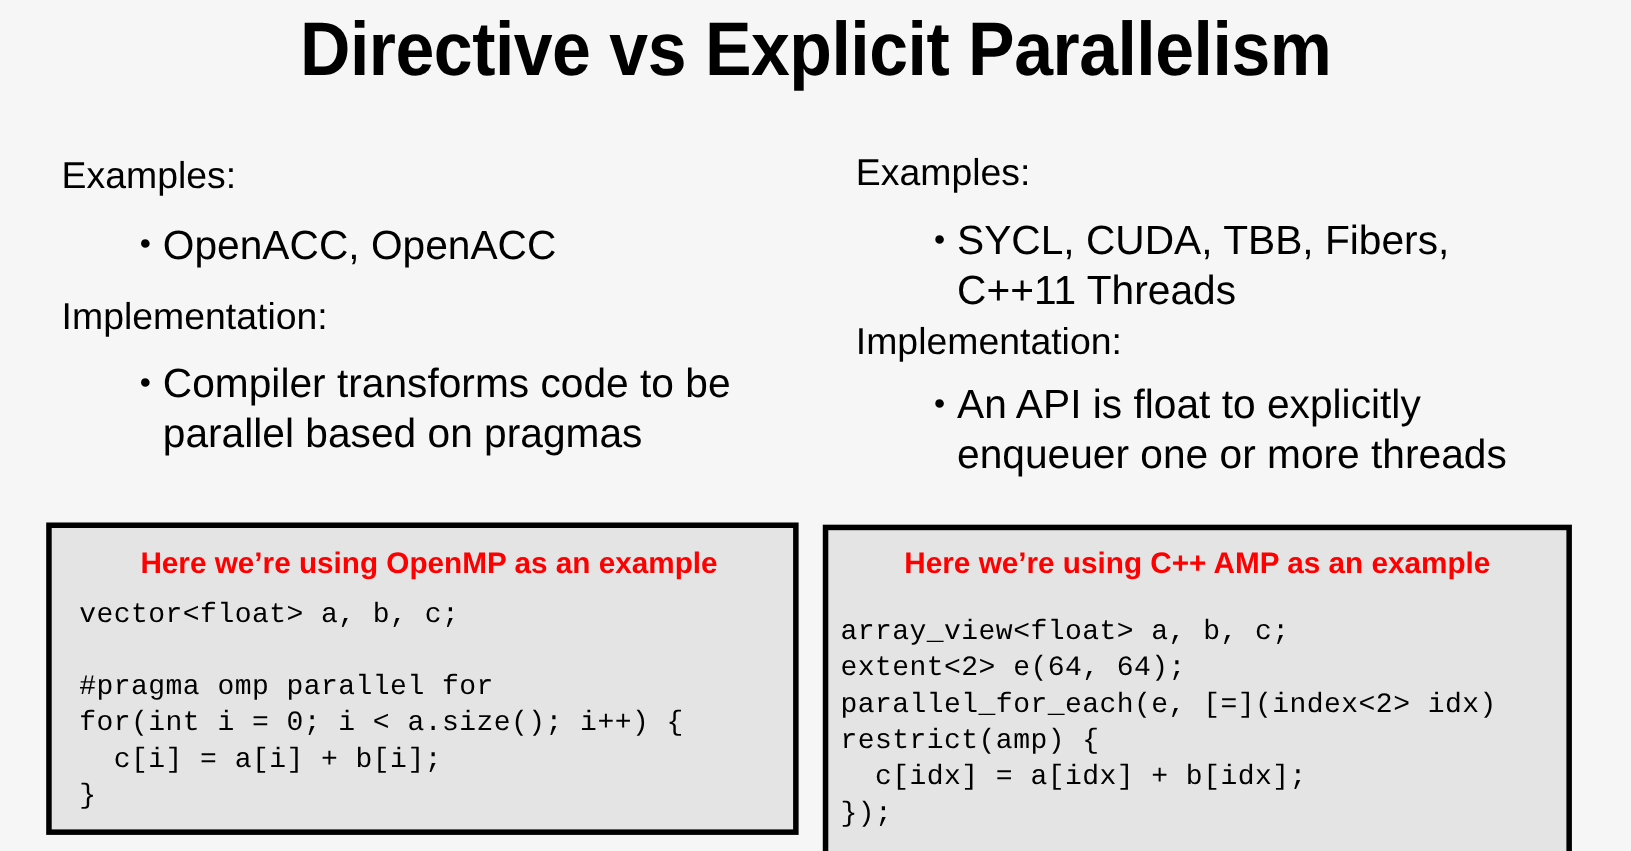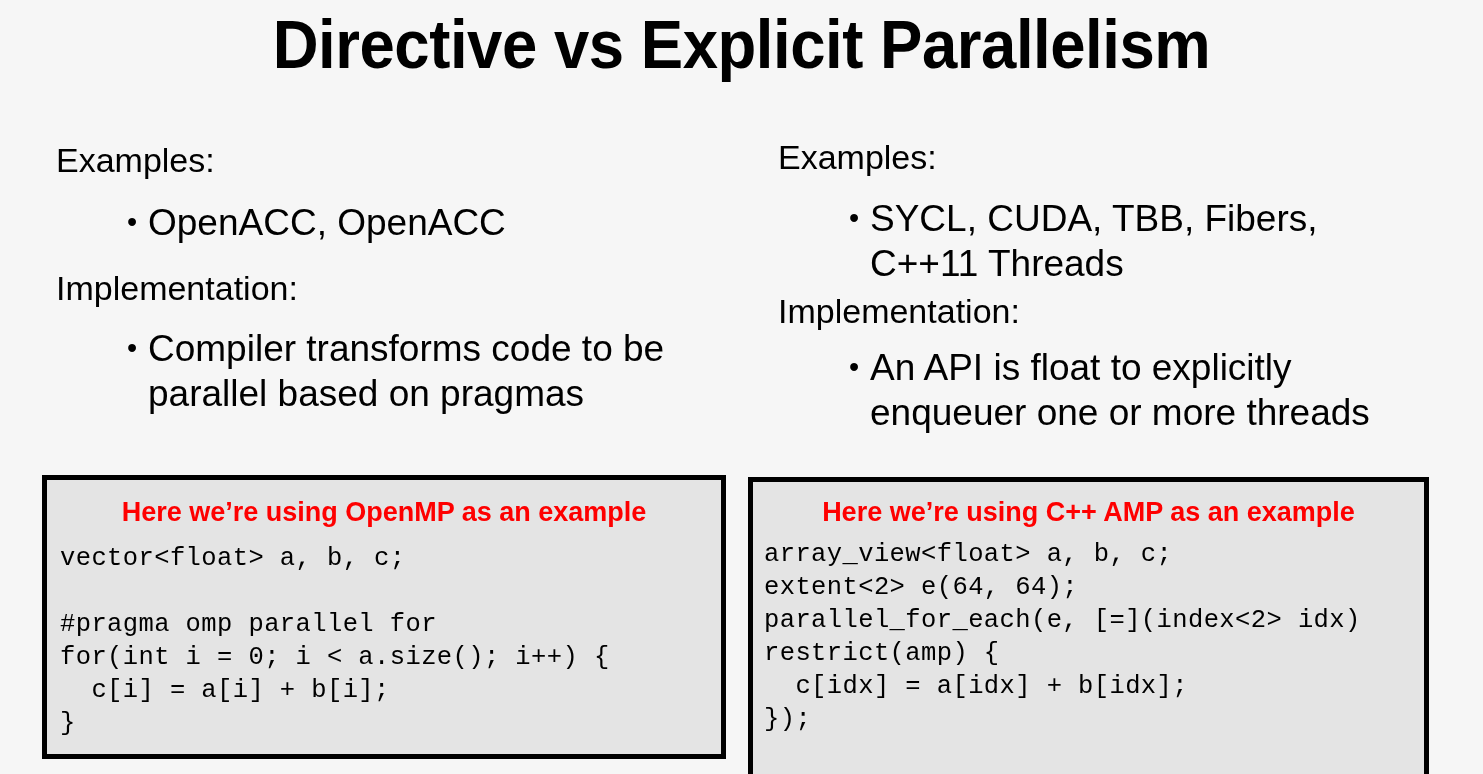--- a/index.html
+++ b/index.html
@@ -81,21 +81,21 @@
   #r-impl-bullet        { position: absolute; top: 345px; left: 71px; width: 540px; }
 
   
   .code-box {
     position: absolute;
     background: #e4e4e4;
     border: 5px solid #000;
     box-sizing: border-box;
     overflow: hidden;
   }
-  #code-box-left  { left: 42px;  top: 475px; width: 684px; height: 284px; }
+  #code-box-left  { left: 42px;  top: 475px; width: 684px; height: 284px; padding-left: 12px; }
   #code-box-right { left: 748px; top: 477px; width: 681px; height: 304px; }
 
   .code-caption {
     font-family: "Liberation Sans", sans-serif;
     font-weight: bold;
     font-size: 27px;
     line-height: 32px;
     color: #fe0000;
     text-align: center;
     white-space: nowrap;
@@ -105,21 +105,21 @@
   .code-body {
     font-family: "Liberation Mono", "DejaVu Sans Mono", monospace;
     font-size: 25.5px;
     line-height: 33px;
     color: #000000;
     white-space: pre;
     margin-top: 14px;
     margin-left: 13px;
     letter-spacing: 0.4px;
   }
-  #code-box-right .code-body { margin-top: 10px; margin-left: 11px; }
+  #code-box-right .code-body { margin-top: 30px; margin-left: 11px; }
   #code-box-right .code-caption { margin-top: 14px; }
 </style>
 </head>
 <body>
 
 <div id="slide-title">Directive vs Explicit Parallelism</div>
 
 <div class="column" id="column-left">
 
   <div class="col-head" id="l-examples-head">Examples:</div>

